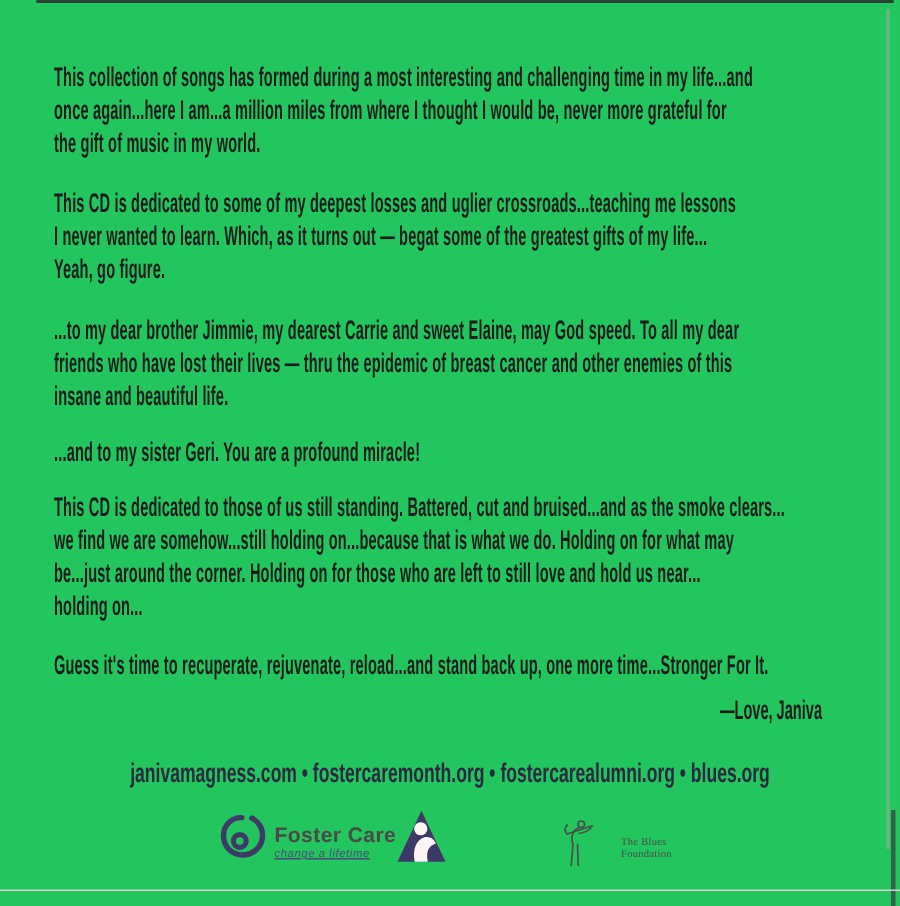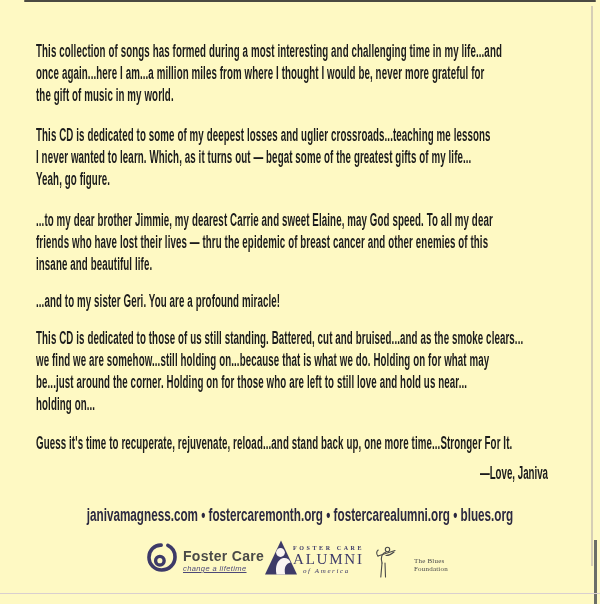--- a/index.html
+++ b/index.html
@@ -1,19 +1,19 @@
 <!DOCTYPE html>
 <html><head>
 <meta charset="utf-8">
 <style>
   html,body{margin:0;padding:0;background:#e9e4e2;}
   .page{
     position:relative;
     width:600px;height:604px;
-    background:#fef9c3;
+    background:#22c55e;
     overflow:hidden;
     font-family:"Liberation Sans",sans-serif;
   }
   
   .edge-top{position:absolute;top:0;left:24px;width:572px;height:2px;background:#2b2b2b;opacity:.85;border-radius:1px;}
   .edge-right{position:absolute;top:6px;left:591px;width:2px;height:560px;background:#b5abab;opacity:.55;}
   .edge-right-dark{position:absolute;top:540px;left:594px;width:3px;height:64px;background:#3a3f4a;opacity:.75;}
   .edge-bottom{position:absolute;top:593px;left:0;width:600px;height:1px;background:#d9cfcf;}
 
   
@@ -102,25 +102,20 @@
         <div class="fc-tag">change a lifetime</div>
       </div>
     </div>
 
     <div class="logo al">
       <svg viewBox="0 0 34 37">
         <polygon points="17,1.5 33,35.5 1,35.5" fill="#3d3a68"></polygon>
         <circle cx="16.5" cy="13.5" r="4.4" fill="#faf5f3"></circle>
         <path d="M 12.5 35.5 C 10.8 27.5 13.5 21 18.5 19.3 C 22.5 18.3 25.6 20.5 26.6 23.5 C 21.8 24.6 19.8 28.6 21.2 35.5 Z" fill="#faf5f3"></path>
       </svg>
-      <div class="al-text">
-        <div class="al-l1">FOSTER CARE</div>
-        <div class="al-l2">ALUMNI</div>
-        <div class="al-l3">of America</div>
-      </div>
     </div>
 
     <div class="logo bf">
       <svg viewBox="0 0 22 34">
         <g fill="none" stroke="#4a4a4a" stroke-width="1.1" stroke-linecap="round">
           <circle cx="13.5" cy="5.5" r="2.2"></circle>
           <path d="M 8 19 C 6.2 13.5 8 9 12 8"></path>
           <path d="M 4 12 L 21 6.5"></path>
           <path d="M 4 12 C 2.2 10.2 2.2 7.5 4.2 6"></path>
           <path d="M 12 11.5 C 15 11.5 18 9.8 20 8"></path>

